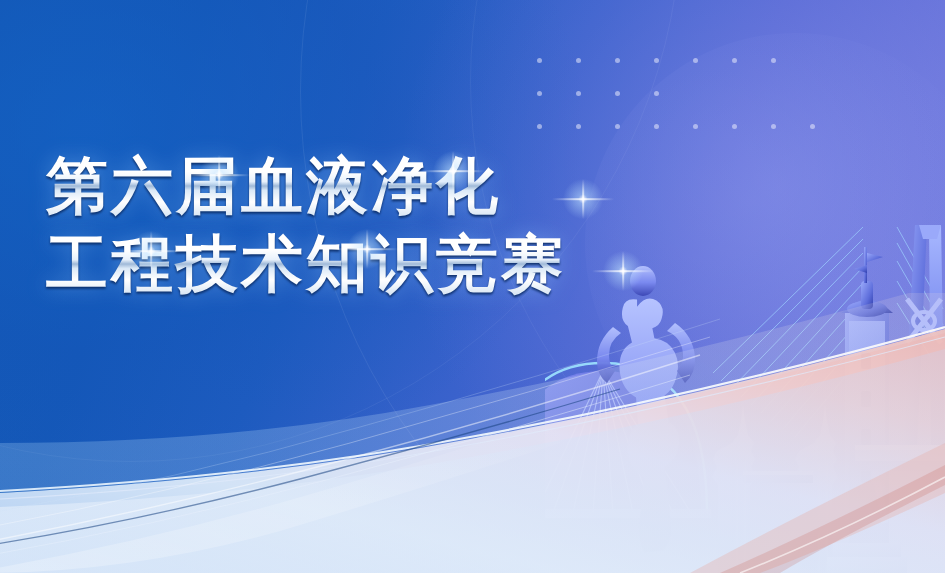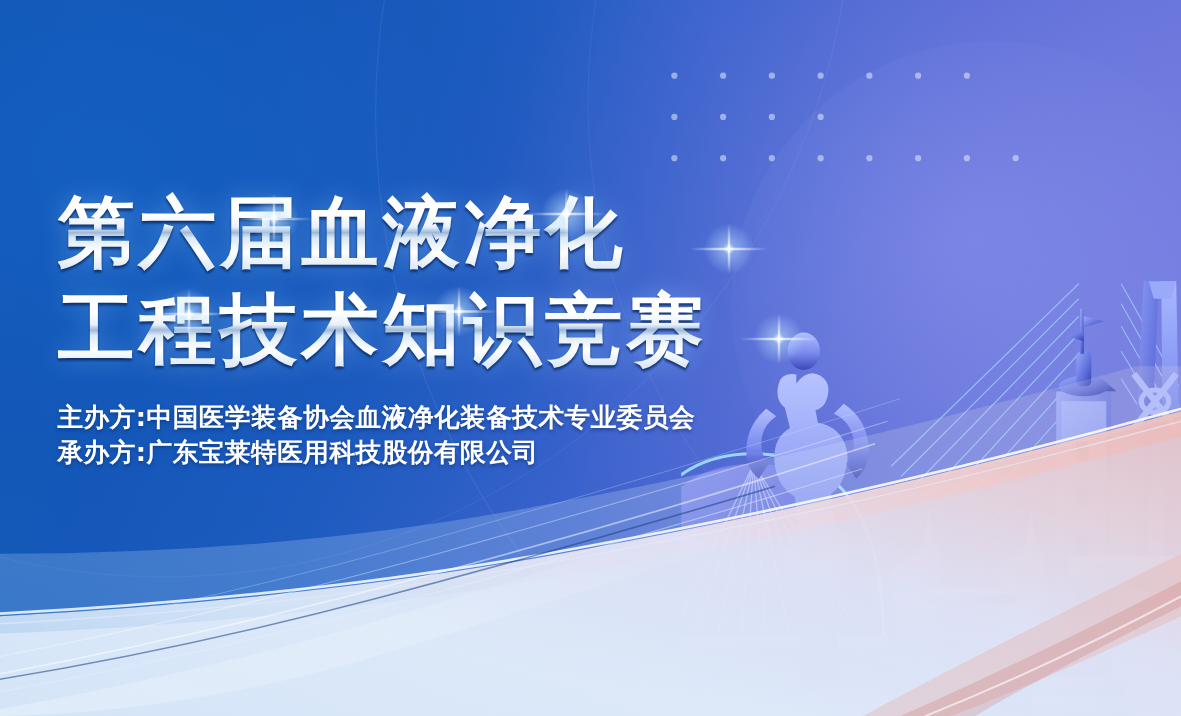--- a/index.html
+++ b/index.html
@@ -357,24 +357,20 @@
       <path d="M690 280 Q790 226 945 150 L945 200 Q820 258 760 280 Z" fill="#e7b3ae" opacity="0.40"></path>
       <path d="M720 280 Q820 236 945 172 L945 192 Q830 250 780 280 Z" fill="#c24b3e" opacity="0.18"></path>
       <path d="M740 280 Q840 240 945 184" fill="none" stroke="#ffffff" stroke-width="1.6" opacity="0.6"></path>
     </svg>
   </div>
 
   <div class="content">
     <div class="title-line first">第六届血液净化</div>
     <div class="title-line second">工程技术知识竞赛</div>
 
-    <div class="subtitles">
-      <div class="subtitle">主办方:中国医学装备协会血液净化装备技术专业委员会</div>
-      <div class="subtitle">承办方:广东宝莱特医用科技股份有限公司</div>
-    </div>
   </div>
 
   <div class="sparkle" style="left:196px; top:152px;"></div>
   <div class="sparkle" style="left:430px; top:148px;"></div>
   <div class="sparkle" style="left:560px; top:176px;"></div>
   <div class="sparkle" style="left:128px; top:228px;"></div>
   <div class="sparkle" style="left:344px; top:226px;"></div>
   <div class="sparkle" style="left:600px; top:248px;"></div>
 
 </div>

